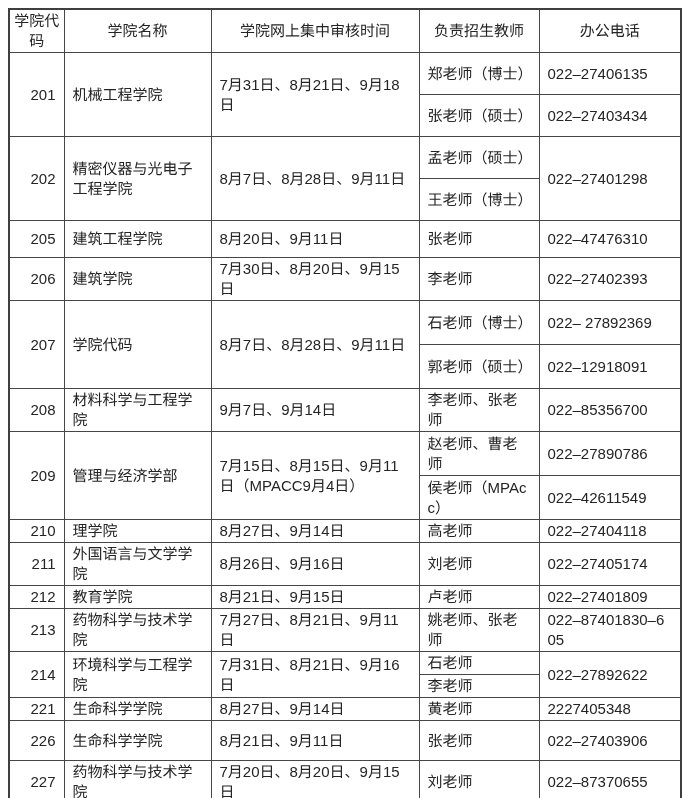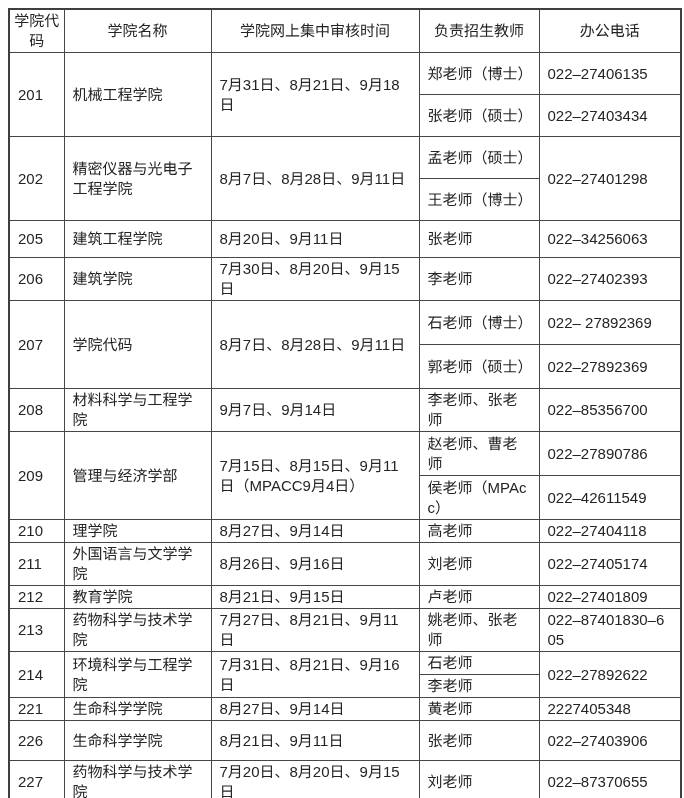--- a/index.html
+++ b/index.html
@@ -32,21 +32,21 @@
     padding: 1px 8px;
     vertical-align: middle;
     word-break: break-all;
     overflow: hidden;
   }
   .schedule th {
     text-align: center;
     padding: 1px 2px;
   }
   .c-code {
-    text-align: left;
+    text-align: right;
     padding: 1px 3px;
   }
   .c-name, .c-time, .c-teacher, .c-phone {
     text-align: left;
   }
 </style>
 </head>
 <body>
 
 <div class="doc">
@@ -89,41 +89,41 @@
     </tr>
     <tr style="height:42px">
       <td class="c-teacher">王老师（博士）</td>
     </tr>
 
     <tr style="height:37px">
       <td class="c-code">205</td>
       <td class="c-name">建筑工程学院</td>
       <td class="c-time">8月20日、9月11日</td>
       <td class="c-teacher">张老师</td>
-      <td class="c-phone">022–34256063</td>
+      <td class="c-phone">022–47476310</td>
     </tr>
 
     <tr style="height:41px">
       <td class="c-code">206</td>
       <td class="c-name">建筑学院</td>
       <td class="c-time">7月30日、8月20日、9月15日</td>
       <td class="c-teacher">李老师</td>
       <td class="c-phone">022–27402393</td>
     </tr>
 
     <tr style="height:44px">
       <td class="c-code" rowspan="2">207</td>
       <td class="c-name" rowspan="2">学院代码</td>
       <td class="c-time" rowspan="2">8月7日、8月28日、9月11日</td>
       <td class="c-teacher">石老师（博士）</td>
       <td class="c-phone">022– 27892369</td>
     </tr>
     <tr style="height:44px">
       <td class="c-teacher">郭老师（硕士）</td>
-      <td class="c-phone">022–27892369</td>
+      <td class="c-phone">022–12918091</td>
     </tr>
 
     <tr style="height:43px">
       <td class="c-code">208</td>
       <td class="c-name">材料科学与工程学院</td>
       <td class="c-time">9月7日、9月14日</td>
       <td class="c-teacher">李老师、张老师</td>
       <td class="c-phone">022–85356700</td>
     </tr>
 

